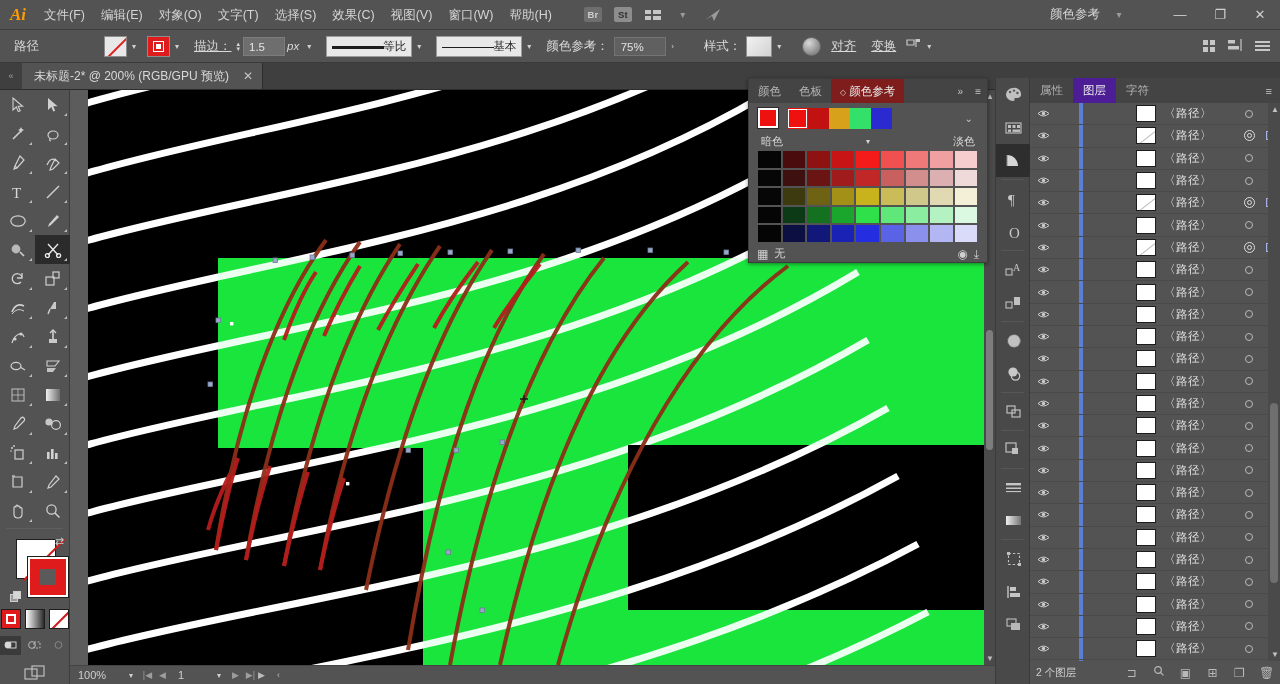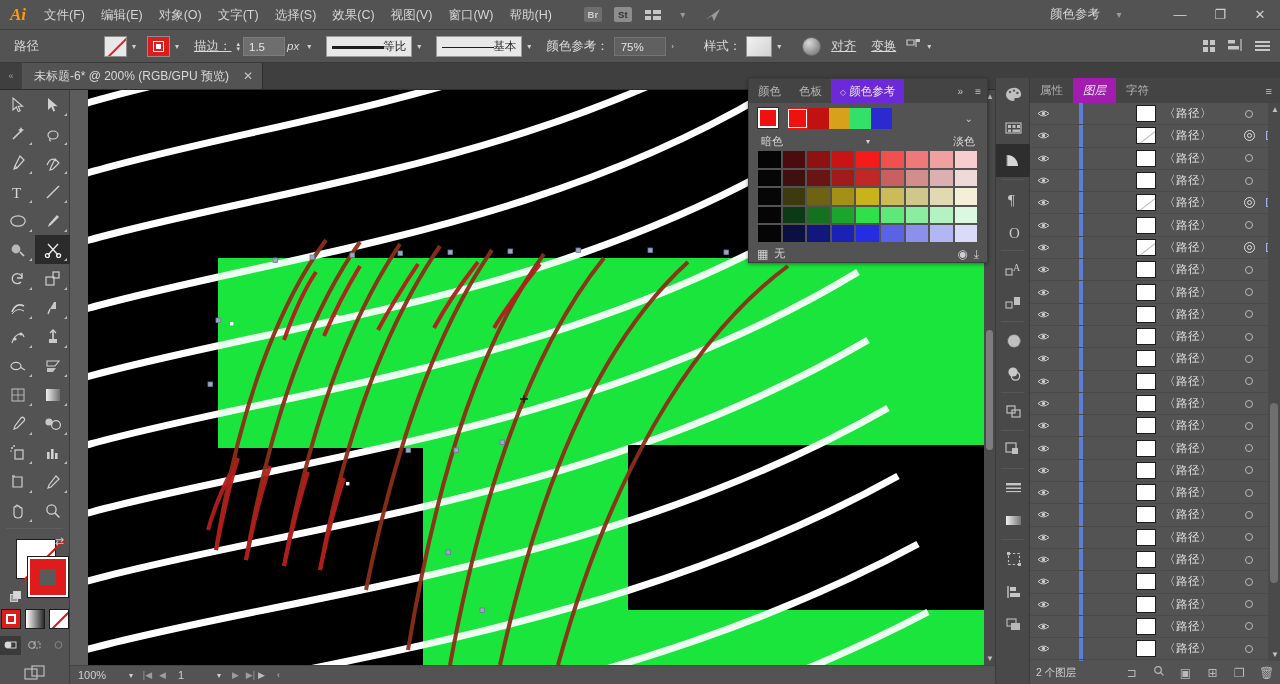--- a/index.html
+++ b/index.html
@@ -193,21 +193,21 @@
   
   .colorpanel {
     position:absolute; left:748px; top:78px; width:240px; height:185px;
     background:#535353; border:1px solid #3c3c3c;
     box-shadow: 0 1px 4px rgba(0,0,0,.45);
   }
   .cp-tabs { display:flex; align-items:center; height:24px; background:#444; }
   .cp-tab {
     padding:0 9px; height:24px; line-height:24px; font-size:11.5px; color:#b3b3b3;
   }
-  .cp-tab.active { background:#6d28d9; color:#e6e6e6; }
+  .cp-tab.active { background:#7f1d1d; color:#e6e6e6; }
   .cp-tab .dot { color:#c9c9c9; font-size:8px; margin-right:3px;}
   .cp-tab-sp { flex:1; }
   .cp-ctl { color:#c6c6c6; font-size:10px; padding:0 6px;}
   .cp-row1 { display:flex; align-items:center; height:30px; padding:0 8px; gap:8px;}
   .cg-main { width:22px;height:22px; background:#fff; border:1px solid #2b2b2b; display:flex;align-items:center;justify-content:center;}
   .cg-main i { width:16px;height:16px; background:#ef1010; display:block;}
   .cg-strip { display:flex; height:21px; }
   .cg-strip b { display:block; width:21px; height:21px; }
   .cg-strip b.first { outline:1.5px solid #fff; outline-offset:-2px; z-index:2;}
   .cp-row1 .sp { flex:1; }
@@ -229,21 +229,21 @@
   }
   .rail-item.sel { background:#2e2e2e; }
   .rail-div { height:1px; background:#3b3b3b; margin:2px 5px; border-bottom:1px solid #565656;}
 
   
   .layerspanel {
     position:absolute; left:1030px; top:78px; width:250px; height:606px; background:#535353;
   }
   .lp-tabs { display:flex; align-items:center; height:25px; background:#444;}
   .lp-tab { padding:0 10px; height:25px; line-height:25px; font-size:11.5px; color:#b0b0b0;}
-  .lp-tab.active { background:#a21caf; color:#e8e8e8;font-style:italic;}
+  .lp-tab.active { background:#4c1d95; color:#e8e8e8;}
   .lp-sp { flex:1; }
   .lp-menu { padding:0 8px; color:#c8c8c8; font-size:11px;}
   .lp-list { position:relative; height:558px; overflow:hidden; background:#535353;}
   .lrow {
     display:flex; align-items:center; height:22.3px; border-bottom:1px solid #4a4a4a; position:relative;
   }
   .lrow .eye { width:26px; display:flex; align-items:center; justify-content:center; color:#cdcdcd;}
   .lrow .lock { width:22px; }
   .lrow .bluebar { position:absolute; left:49px; top:0; width:4px; height:100%; background:#5b7fd4;}
   .lrow .thumb {
@@ -387,21 +387,21 @@
           <i></i>
           <i></i>
           <i></i>
         </span>
     </div>
   </div>
 
   <div class="tabbar">
     <div class="dbl-arrow">«</div>
     <div class="doctab">
-      <span>未标题-6* @ 200% (RGB/GPU 预览)</span>
+      <span>未标题-2* @ 200% (RGB/GPU 预览)</span>
       <span class="x">✕</span>
     </div>
   </div>
 
   <div class="toolbar">
     <div class="tool-grid">
       <div class="tool">
         <svg width="14" height="16" viewBox="0 0 14 16">
             <path d="M2 1 L2 13 L5.3 10 L7.3 14.6 L9.2 13.8 L7.2 9.3 L11.6 9.3 Z" fill="none" stroke="#d0d0d0" stroke-width="1.1"></path>
           </svg>

